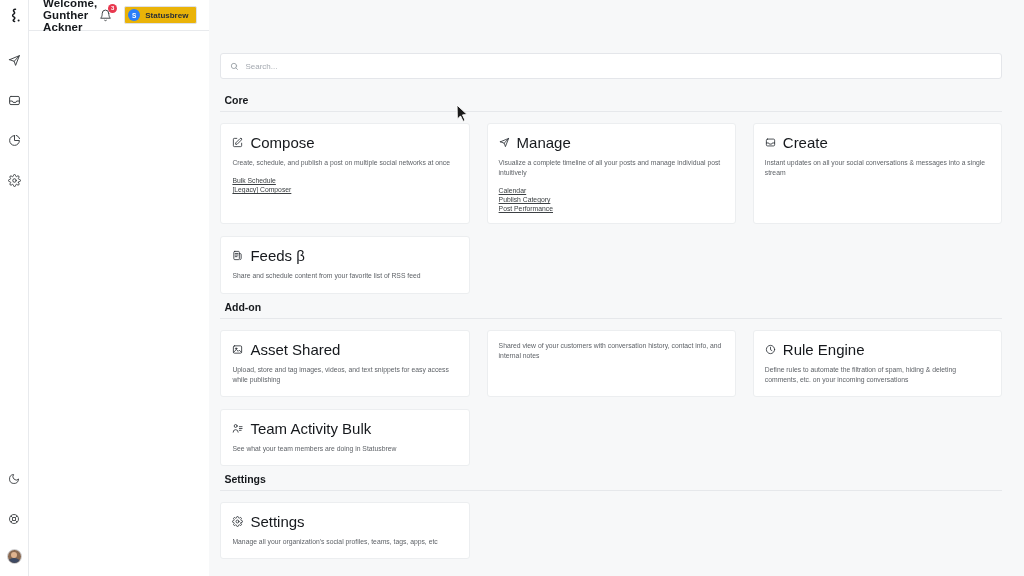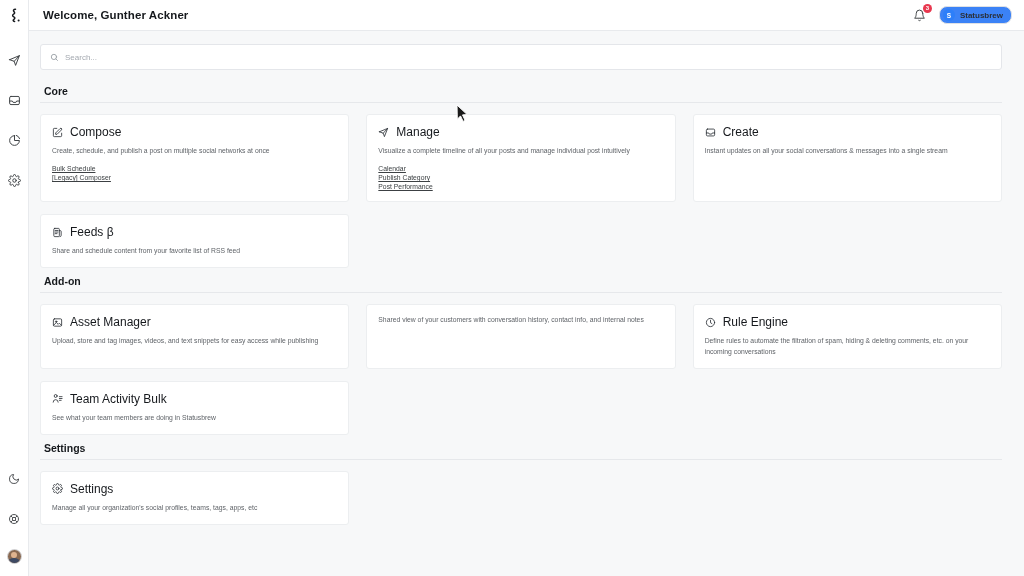--- a/index.html
+++ b/index.html
@@ -43,21 +43,21 @@
     transform: translateX(-50%);
     width: 6px; height: 6px; border-radius: 50%; background: #e0b48f;
   }
   .avatar-photo::after {
     content: ""; position: absolute; left: 50%; bottom: -3px;
     transform: translateX(-50%);
     width: 12px; height: 8px; border-radius: 50% 50% 0 0; background: #3e4a63;
   }
 
   
-  .main { flex: 1 1 auto; display: flex; flex-direction: column; height: 576px; }
+  .main { flex: 1 1 auto; display: flex; flex-direction: row; height: 576px; }
 
   .topbar {
     height: 31px; flex: 0 0 31px;
     background: #ffffff;
     border-bottom: 1px solid #e8eaed;
     display: flex; align-items: center;
     padding: 0 12px 0 14px;
   }
   .welcome-title {
     font-size: 11.5px; font-weight: bold; letter-spacing: .1px; color: #16191d;
@@ -66,40 +66,40 @@
   .bell-wrap { position: relative; width: 16px; height: 16px; display:flex; align-items:center; justify-content:center; color:#3c4043; }
   .bell-badge {
     position: absolute; top: -3px; right: -4px;
     min-width: 9px; height: 9px; padding: 0 1px;
     border-radius: 5px; background: #e8384f; color: #fff;
     font-size: 6px; line-height: 9px; text-align: center; font-weight: bold;
   }
   .account-chip {
     display: flex; align-items: center; gap: 5px;
     height: 18px; padding: 0 8px 0 3px;
-    border: 1px solid #dfe1e5; border-radius: 8px; background: #3b82f6;
+    border: 1px solid #dfe1e5; border-radius: 2px; background: #eab308;
   }
   .account-avatar {
     width: 12px; height: 12px; border-radius: 50%;
     background: #2d7ff9; color: #fff;
     font-size: 6.5px; font-weight: bold;
     display: flex; align-items: center; justify-content: center;
   }
   .account-name { font-size: 8px; font-weight: bold; color: #2b2f36; }
 
   .content {
     flex: 1 1 auto; background: #f7f8f9;
     padding: 13px 22px 0 11px; overflow: hidden;
   }
 
   .search-bar {
     height: 22px; background: #fff;
     border: 1px solid #e4e6ea; border-radius: 3px;
     display: flex; align-items: center; gap: 6px;
-    padding: 12px 9px; margin-bottom: 15px;
+    padding: 12px 9px; margin-bottom: 15px; margin-top: 40px;
   }
   .search-bar svg { flex: 0 0 auto; color: #9aa0a6; }
   .search-input {
     border: 0; outline: 0; background: transparent;
     font-family: "Liberation Sans", sans-serif;
     font-size: 8px; color: #3c4043; width: 100%;
   }
   .search-input::placeholder { color: #a4a9b0; }
 
   .section { margin-bottom: 4px; margin-top: 7px; }
@@ -111,21 +111,21 @@
 
   .card-grid { display: grid; grid-template-columns: repeat(3, 1fr); column-gap: 17px; row-gap: 12px; }
 
   .card {
     background: #fff; border: 1px solid #eceef0; border-radius: 3px;
     padding: 10px 11px 11px 11px;
   }
   .card-head { display: flex; align-items: center; gap: 7px; margin-bottom: 7px; }
   .card-icon { width: 11px; height: 11px; color: #2b2f36; display:flex; align-items:center; justify-content:center; }
   .card-icon svg { display: block; }
-  .card-title { font-size: 12px; font-weight: normal; color: #16191d; }
+  .card-title { font-size: 15px; font-weight: normal; color: #16191d; }
   .card-desc { font-size: 6.8px; line-height: 1.5; color: #5f6368; }
   .card-links { margin-top: 9px; display: flex; flex-direction: column; gap: 2px; }
   .card-link {
     font-size: 6.8px; color: #3c4043; text-decoration: underline;
     width: fit-content; cursor: pointer;
   }
 
   .card.h-tall { min-height: 83px; }
   .card.h-short { min-height: 50px; }
 
@@ -291,21 +291,21 @@
             <div class="card-grid">
               <div class="card h-short">
                 <div class="card-head">
                   <span class="card-icon">
                     <svg width="11" height="11" viewBox="0 0 24 24" fill="none" stroke="currentColor" stroke-width="1.8" stroke-linecap="round" stroke-linejoin="round">
                       <rect x="3" y="4" width="18" height="16" rx="2.5"></rect>
                       <circle cx="9" cy="10" r="1.6"></circle>
                       <path d="M4 17.5 9.5 12l4 4 2.5-2.5 4 4"></path>
                     </svg>
                   </span>
-                  <span class="card-title">Asset Manager</span>
+                  <span class="card-title">Asset Shared</span>
                 </div>
                 <div class="card-desc">Upload, store and tag images, videos, and text snippets for easy access while publishing</div>
               </div>
               <div class="card h-short">
                 <div class="card-desc">Shared view of your customers with conversation history, contact info, and internal notes</div>
               </div>
               <div class="card h-short">
                 <div class="card-head">
                   <span class="card-icon">
                     <svg width="11" height="11" viewBox="0 0 24 24" fill="none" stroke="currentColor" stroke-width="1.8" stroke-linecap="round" stroke-linejoin="round">

